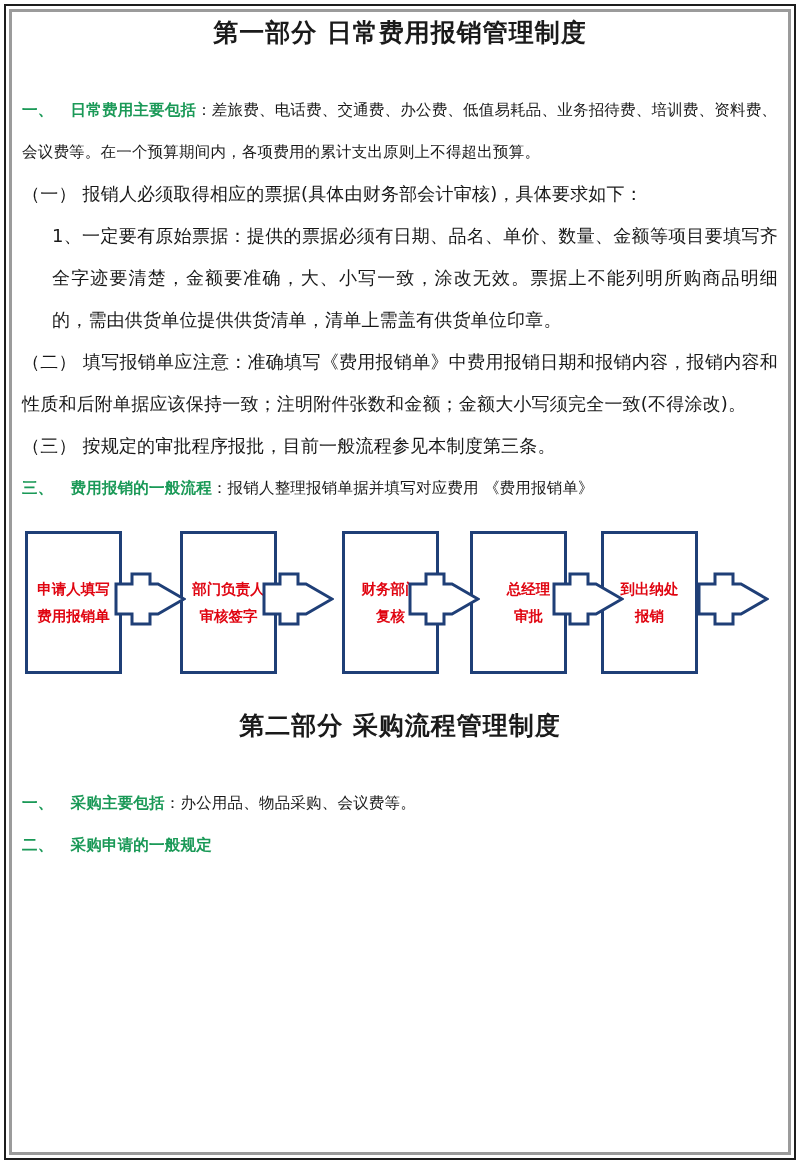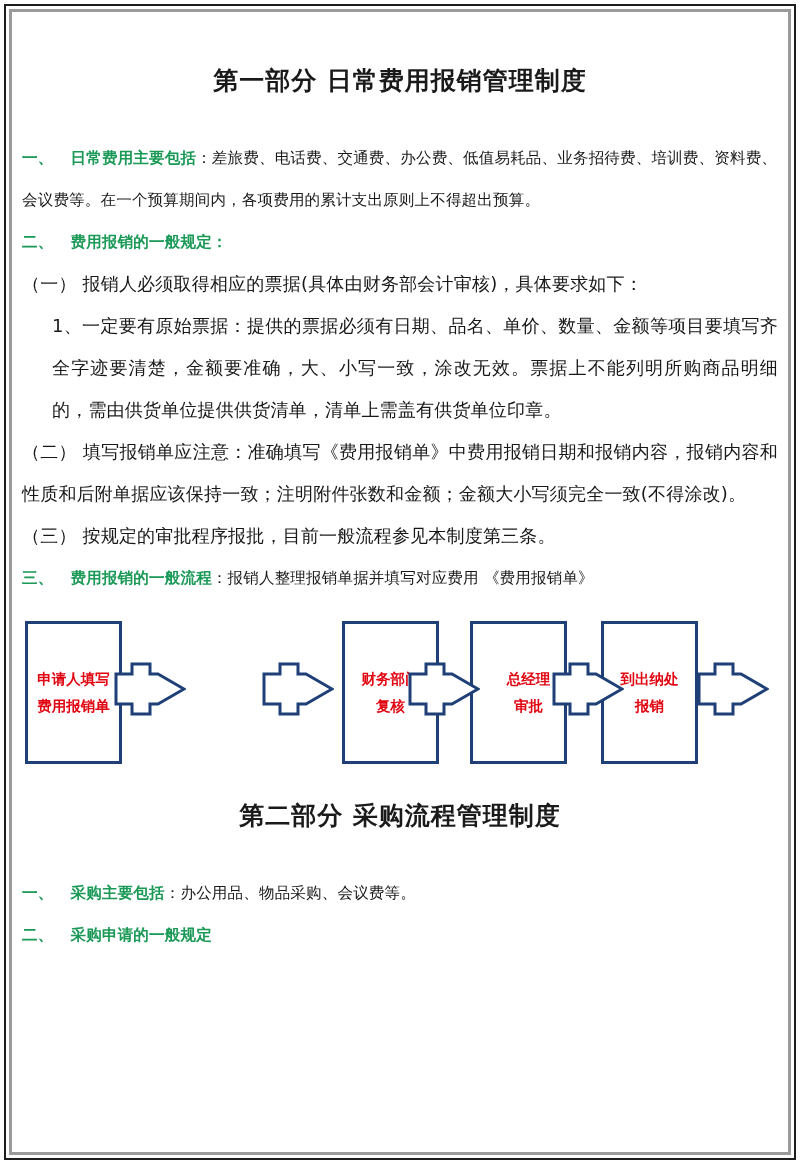--- a/index.html
+++ b/index.html
@@ -51,21 +51,21 @@
   }
 
   .doc-title {
     text-align: center;
     font-size: 25px;
     font-weight: bold;
     color: #1a1a1a;
     letter-spacing: 1px;
     margin: 0;
   }
-  #part1-title { margin-top: 48px; }
+  #part1-title { }
   #part2-title { margin-top: 0; }
 
   .para {
     font-size: 18px;
     color: #181818;
     line-height: 42px;
     text-align: justify;
     margin: 0;
     letter-spacing: 0.2px;
   }
@@ -150,24 +150,20 @@
 
     <h1 class="doc-title" id="part1-title">第一部分  日常费用报销管理制度</h1>
 
     <div style="height:40px"></div>
 
     <p class="heading-line">
       <span class="num">一、</span>
       <span style="display:inline-block;width:12px"></span><span class="ghead">日常费用主要包括</span><span class="body-txt">：</span><span class="body-txt">差旅费、电话费、交通费、办公费、低值易耗品、业务招待费、培训费、资料费、会议费等。在一个预算期间内，各项费用的累计支出原则上不得超出预算。</span>
     </p>
 
-    <p class="heading-line">
-      <span class="num">二、</span>
-      <span style="display:inline-block;width:12px"></span><span class="ghead">费用报销的一般规定：</span>
-    </p>
 
     <p class="para indent1">（一） 报销人必须取得相应的票据(具体由财务部会计审核)，具体要求如下：</p>
 
     <p class="para indent2">1、一定要有原始票据：提供的票据必须有日期、品名、单价、数量、金额等项目要填写齐全字迹要清楚，金额要准确，大、小写一致，涂改无效。票据上不能列明所购商品明细的，需由供货单位提供供货清单，清单上需盖有供货单位印章。</p>
 
 
     <p class="para indent1">（二） 填写报销单应注意：准确填写《费用报销单》中费用报销日期和报销内容，报销内容和性质和后附单据应该保持一致；注明附件张数和金额；金额大小写须完全一致(不得涂改)。</p>
 
     <p class="para indent1">（三） 按规定的审批程序报批，目前一般流程参见本制度第三条。</p>
 
@@ -175,20 +171,24 @@
       <span class="num">三、</span>
       <span style="display:inline-block;width:12px"></span><span class="ghead">费用报销的一般流程</span><span class="body-txt">：</span><span class="body-txt">报销人整理报销单据并填写对应费用 《费用报销单》</span>
     </p>
 
     <div class="flow">
 
       <div class="flow-box b0">
         <span>申请人填写</span>
         <span>费用报销单</span>
       </div>
+      <div class="flow-box b1">
+        <span>部门负责人</span>
+        <span>审核签字</span>
+      </div>
       <div class="flow-box b2">
         <span>财务部门</span>
         <span>复核</span>
       </div>
       <div class="flow-box b3">
         <span>总经理</span>
         <span>审批</span>
       </div>
       <div class="flow-box b4">
         <span>到出纳处</span>

